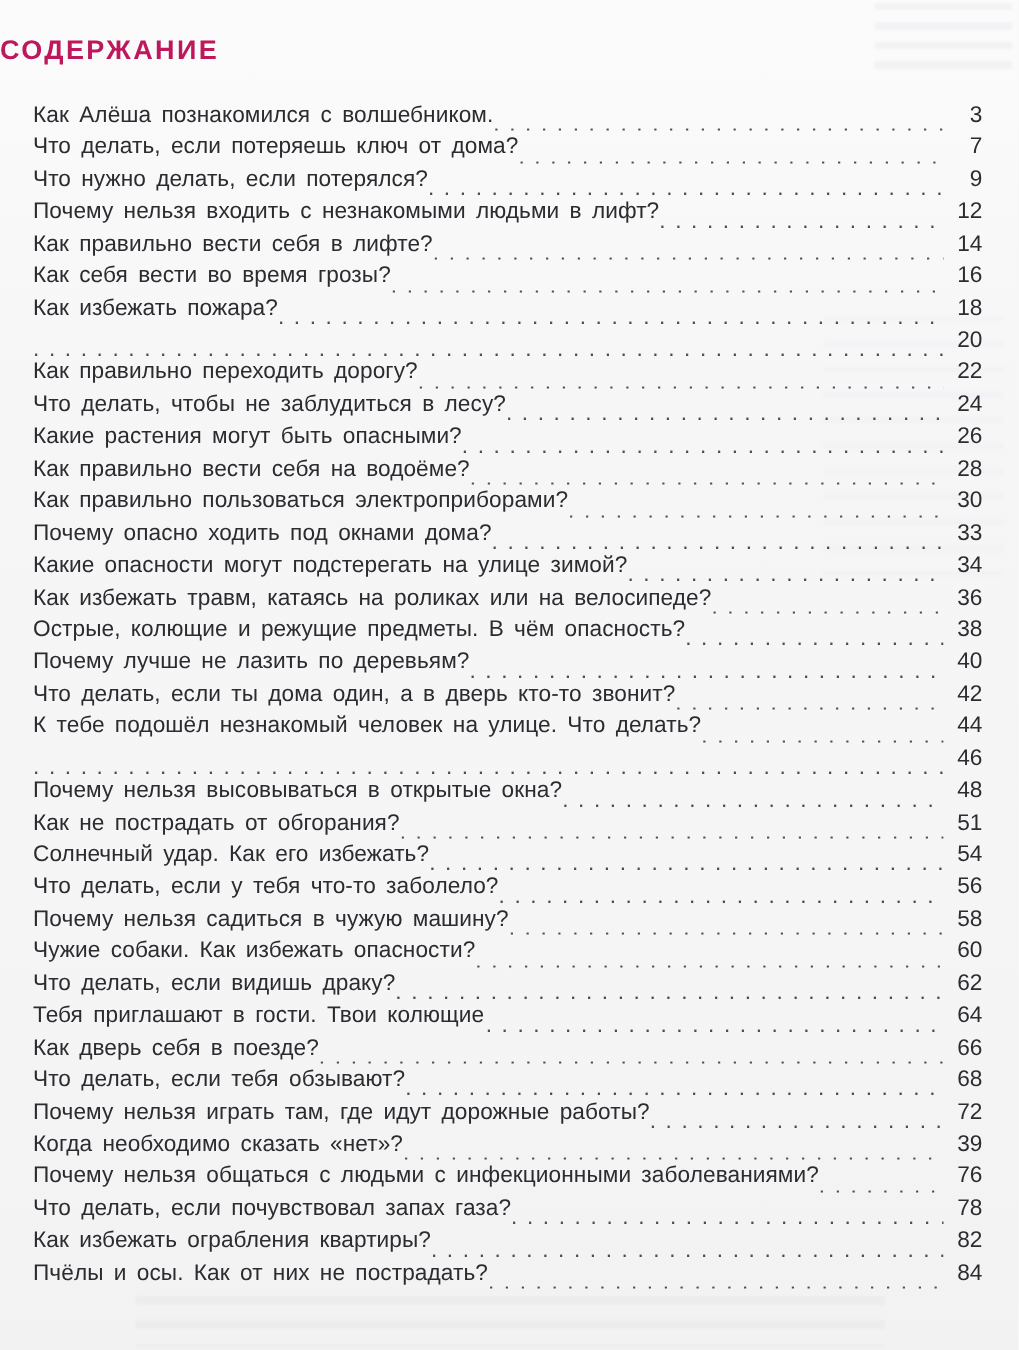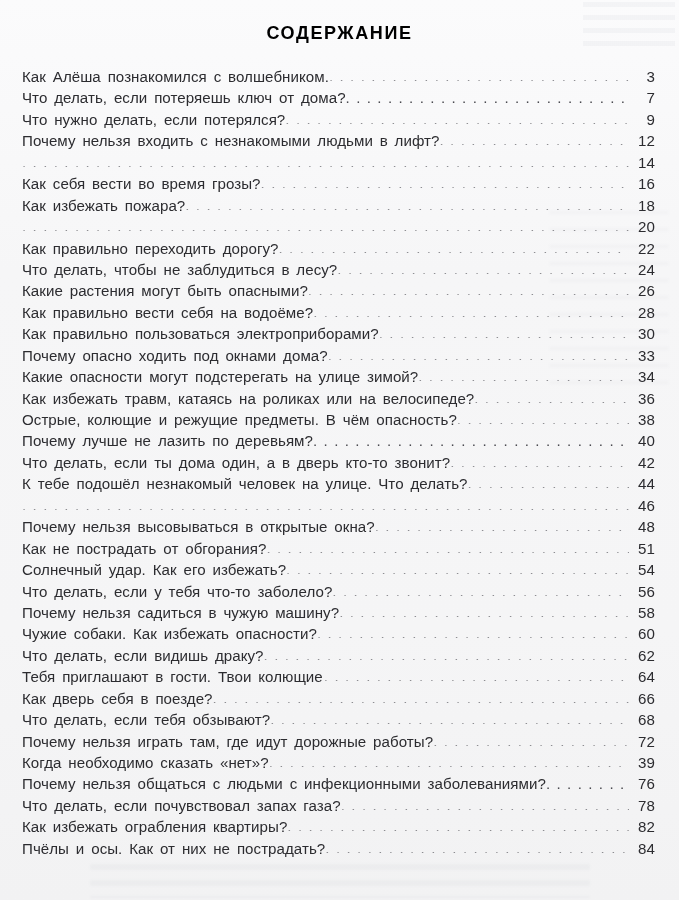--- a/index.html
+++ b/index.html
@@ -57,22 +57,22 @@
     filter: blur(1px);
   }
 
   .content {
     position: relative;
     z-index: 2;
     padding: 0;
   }
 
   .toc-title {
-    text-align: center;
-    color: #000000;
+    text-align: left;
+    color: #be185d;
     font-family: "Liberation Sans", sans-serif;
     font-weight: bold;
     font-size: 26px;
     letter-spacing: 1.6px;
     margin: 0;
     padding-top: 17px;
     padding-bottom: 0;
     line-height: 1;
     font-variant: small-caps;
     text-transform: lowercase;
@@ -80,21 +80,21 @@
 
   .toc-list {
     list-style: none;
     margin: 0;
     padding: 0;
     margin-top: 23px;
   }
 
   .toc-row {
     display: flex;
-    align-items: flex-start;
+    align-items: flex-end;
     font-size: 15.1px;
     color: #2c2c30;
     line-height: 21.45px;
     height: 21.45px;
     padding: 0 24px 0 22px;
     white-space: nowrap;
     letter-spacing: 0.05px;
   }
 
   .toc-label {
@@ -158,20 +158,21 @@
         <span class="toc-label">Что нужно делать, если потерялся?</span>
         <span class="toc-dots"></span>
         <span class="toc-page">9</span>
       </li>
       <li class="toc-row tight">
         <span class="toc-label">Почему нельзя входить с незнакомыми людьми в лифт?</span>
         <span class="toc-dots"></span>
         <span class="toc-page">12</span>
       </li>
       <li class="toc-row tight">
+        <span class="toc-label">Как правильно вести себя в лифте?</span>
         <span class="toc-dots"></span>
         <span class="toc-page">14</span>
       </li>
       <li class="toc-row tight">
         <span class="toc-label">Как себя вести во время грозы?</span>
         <span class="toc-dots"></span>
         <span class="toc-page">16</span>
       </li>
       <li class="toc-row tight">
         <span class="toc-label">Как избежать пожара?</span>

